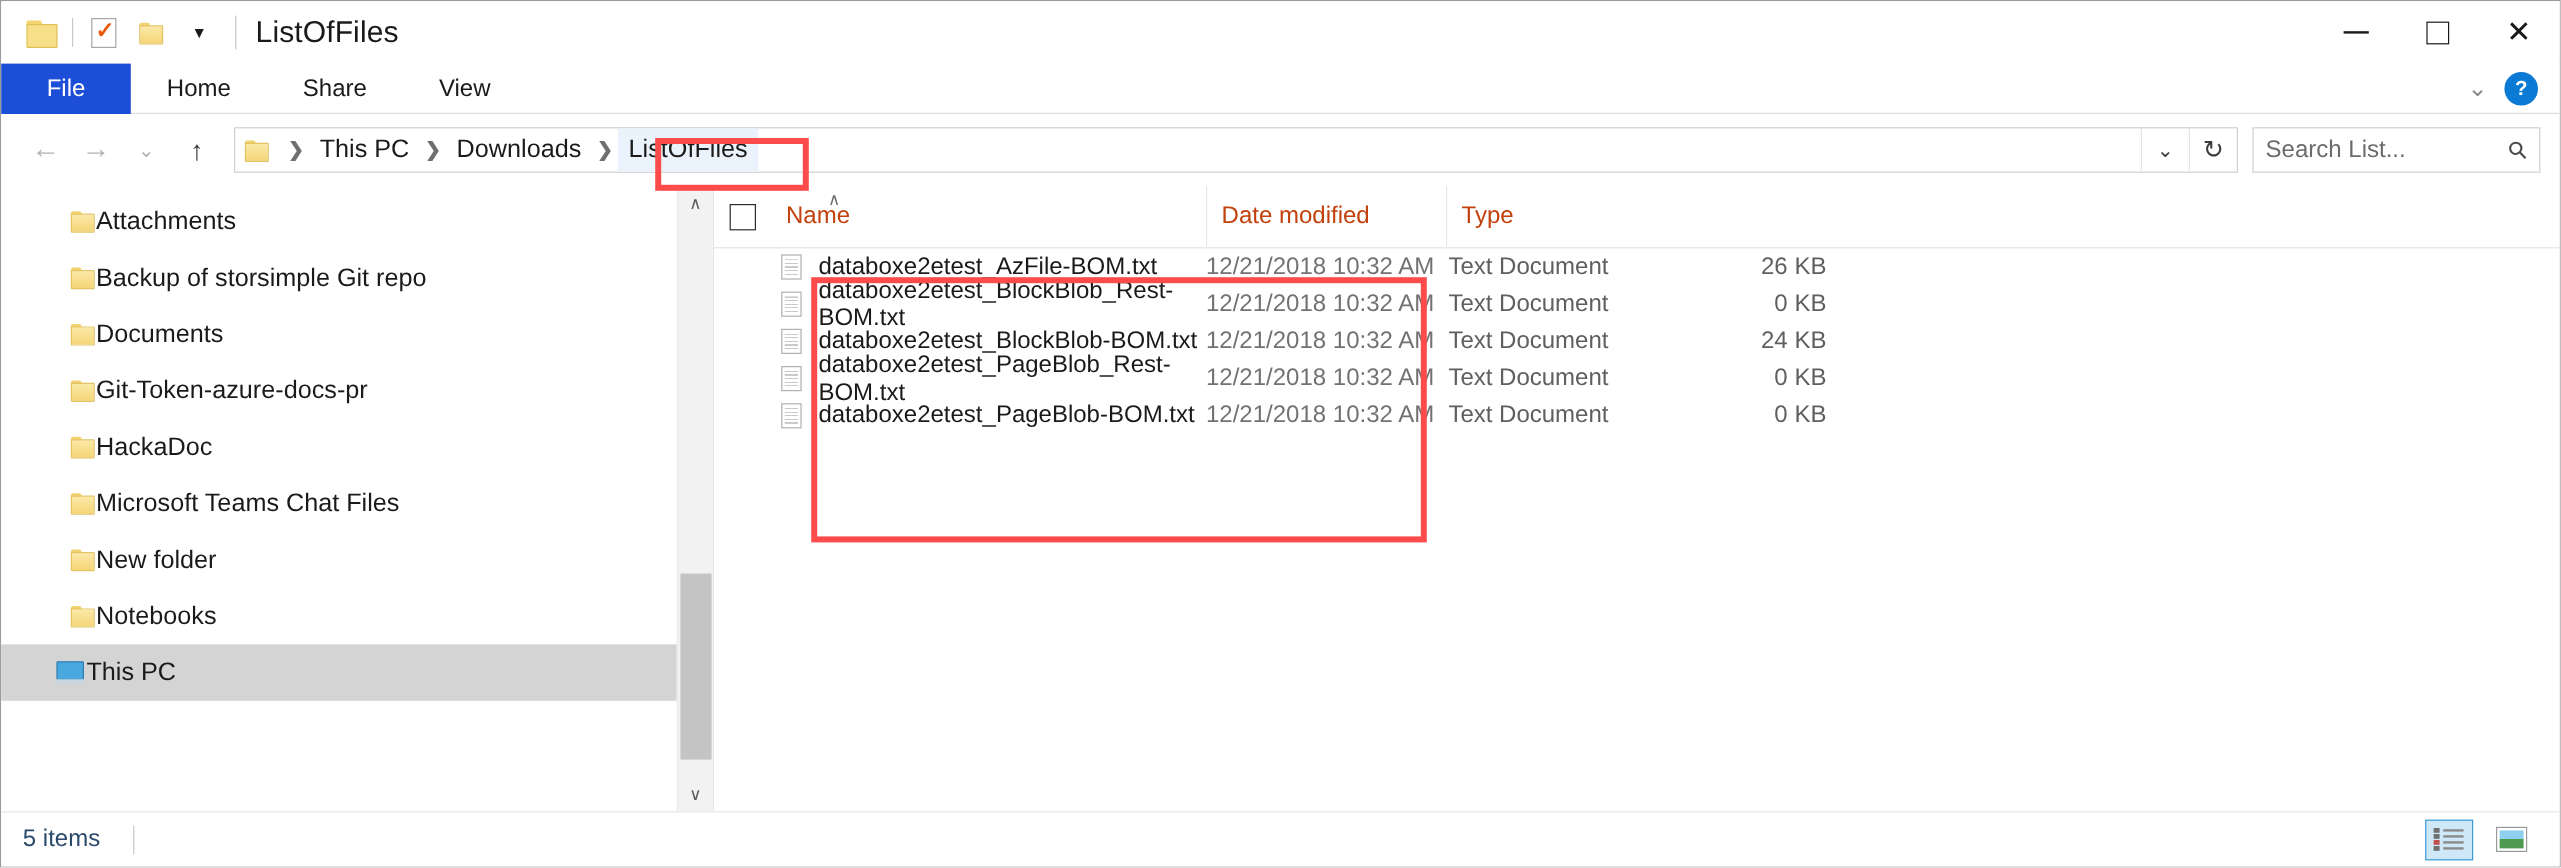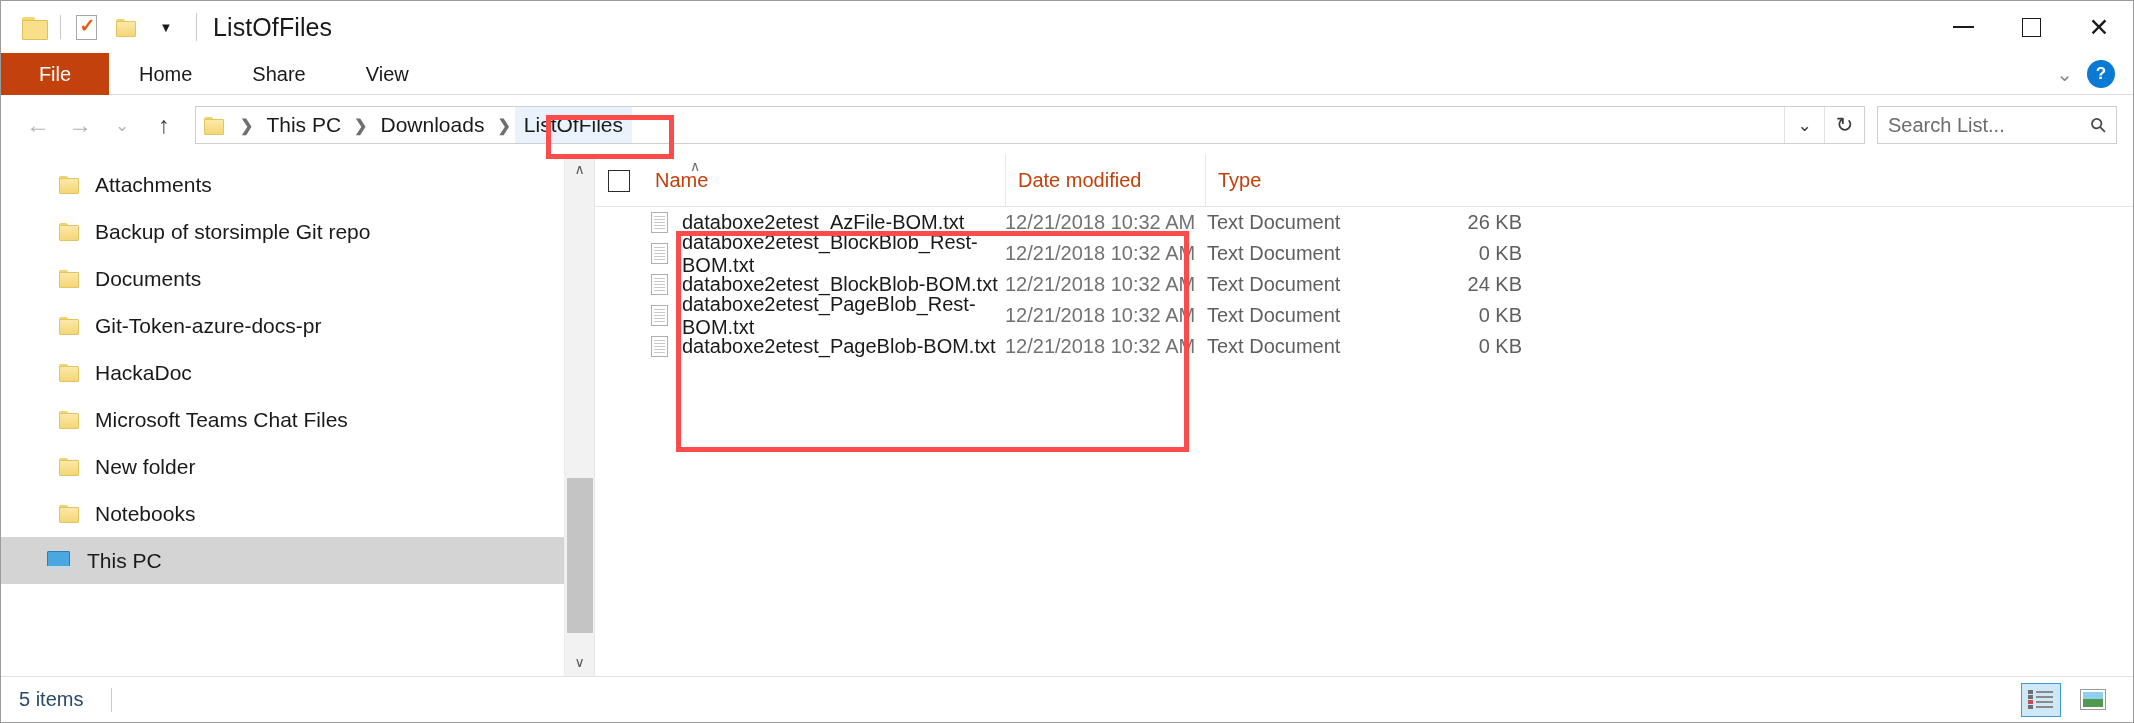--- a/index.html
+++ b/index.html
@@ -90,21 +90,21 @@
     display: flex; align-items: stretch;
     background: #ffffff;
     border-bottom: 1px solid #dcdcdc;
   }
   .tab {
     display: flex; align-items: center; justify-content: center;
     font-size: 20px; color: #1a1a1a;
     padding: 0 30px; height: 42px;
   }
   .tab.file {
-    background: #c2410c; color: #ffffff;
+    background: #1d4ed8; color: #ffffff;
     width: 108px; padding: 0;
   }
   .ribbon-right { margin-left: auto; display: flex; align-items: center; gap: 14px; padding-right: 18px; }
   .chev-down { font-size: 20px; color: #8a8a8a; }
   .help-btn {
     width: 28px; height: 28px; border-radius: 50%;
     background: #0a7ad4; color: #ffffff;
     display: flex; align-items: center; justify-content: center;
     font-size: 17px; font-weight: bold;
   }
@@ -171,21 +171,21 @@
     border-right: 1px solid #e6e6e6;
     position: relative;
   }
   .tree { flex: 1; padding-top: 6px; }
   .tree-item {
     height: 47px; display: flex; align-items: center;
     padding-left: 58px; font-size: 21px; color: #1a1a1a;
   }
   .tree-item.indent2 { padding-left: 44px; }
   .tree-item.sel { background: #d4d4d4; }
-  .tree-item .lbl { margin-left: 16px; }
+  .tree-item .lbl { margin-left: 1px; }
   .pc-glyph {
     width: 26px; height: 20px; position: relative;
   }
   .pc-glyph::before {
     content:""; position:absolute; left:2px; top:0;
     width:21px; height:14px; background:#4aa8e0;
     border:1px solid #2c7fb0; border-radius:1px;
   }
   .pc-glyph::after {
     content:""; position:absolute; left:0; top:15px;

